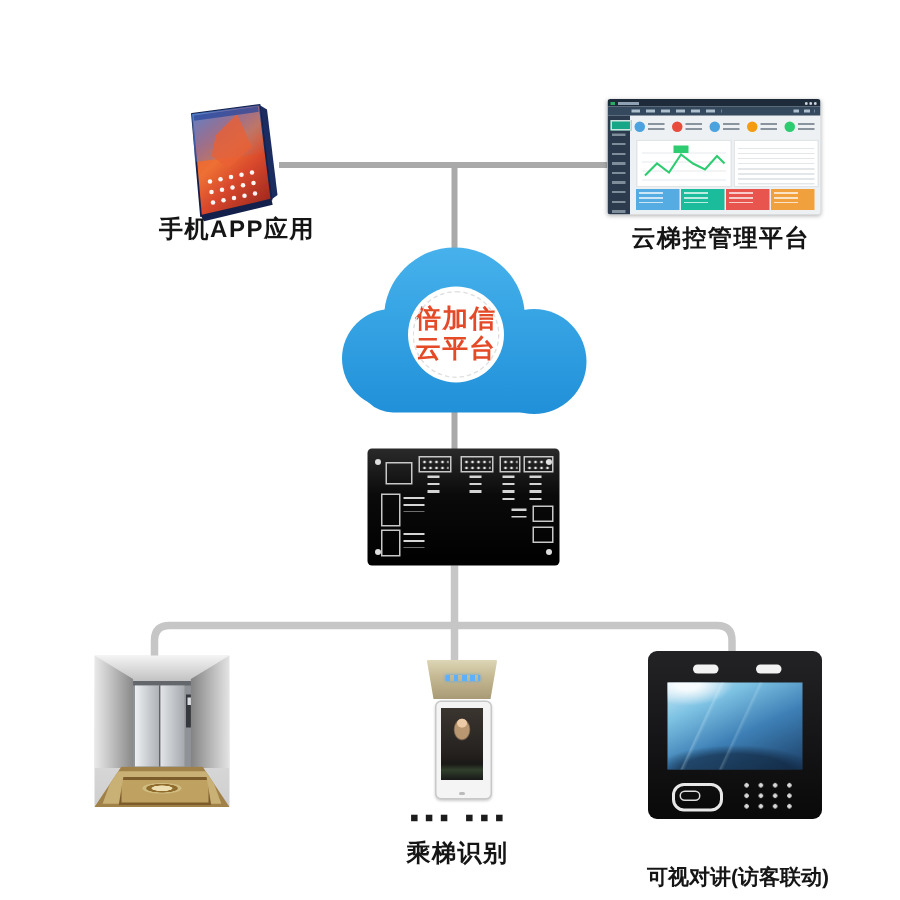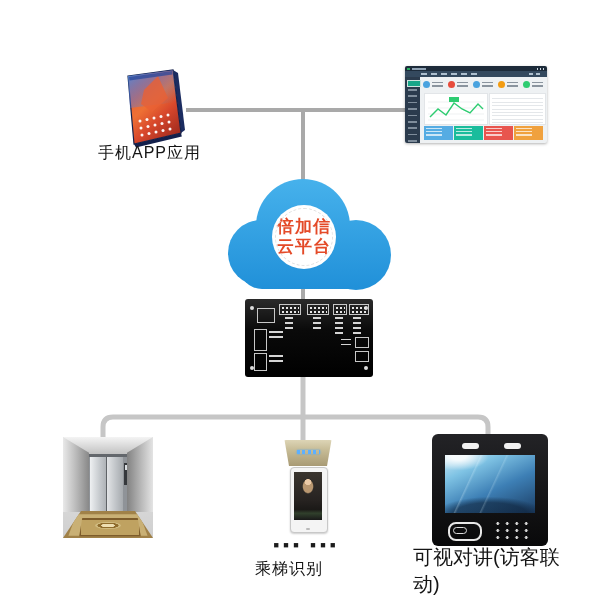--- a/index.html
+++ b/index.html
@@ -1,25 +1,25 @@
 <!DOCTYPE html>
 <html><head>
 <meta charset="utf-8">
 <style>
   html,body{margin:0;padding:0;}
   #canvas{position:relative;width:600px;height:600px;background:#fff;font-family:"Liberation Sans",sans-serif;overflow:hidden;}
   .lines{position:absolute;left:0;top:0;z-index:1;}
   .title{position:absolute;left:0;top:16px;width:600px;text-align:center;font-size:27px;font-weight:bold;color:#189cc4;letter-spacing:2px;z-index:6;}
-  .label{position:absolute;font-size:16px;font-weight:normal;color:#151515;text-align:left;z-index:6;letter-spacing:1px;}
+  .label{position:absolute;font-size:16px;font-weight:bold;color:#151515;text-align:center;z-index:6;letter-spacing:1px;}
   .phone-label{left:98px;top:143px;width:120px;}
   .platform-label{left:408px;top:149px;width:145px;}
   .controller-label{left:235px;top:383px;width:140px;white-space:pre;}
   .elevator-label{left:63px;top:562px;width:90px;}
   .recognition-label{left:255px;top:559px;width:100px;}
-  .intercom-label{left:413px;top:544px;width:158px;font-size:20px;letter-spacing:0;}
+  .intercom-label{left:413px;top:576px;width:158px;font-size:14px;letter-spacing:0;}
   .dots{position:absolute;left:270px;top:540px;width:70px;text-align:center;font-size:9px;font-weight:bold;color:#1c1c1c;letter-spacing:1px;z-index:6;white-space:pre;}
 
   
   .phone{position:absolute;left:116px;top:66px;width:80px;height:84px;z-index:3;}
 
   
   .dash{position:absolute;left:405px;top:66px;width:142px;height:77px;z-index:3;background:#eef1f3;border-radius:2px;box-shadow:0 1px 3px rgba(0,0,0,.3);overflow:hidden;}
   .dash-top{position:absolute;left:0;top:0;width:100%;height:5px;background:#1d2b3a;}
   .dash-logo{position:absolute;left:2px;top:1.5px;width:2.5px;height:2.5px;background:#27ae60;}
   .dash-topdash{position:absolute;left:7px;top:2px;width:14px;height:1.5px;background:#8fa2b4;}
@@ -35,21 +35,21 @@
   .stat i{position:absolute;left:1px;top:1px;width:7px;height:7px;border-radius:50%;}
   .stat b{position:absolute;left:10px;top:2px;width:11px;height:5px;background-image:repeating-linear-gradient(#8a949e 0 1.2px,transparent 1.2px 3.4px);}
   .dash-chart{position:absolute;left:19px;top:27px;width:62px;height:30px;background:#fff;border:1px solid #e2e5e8;}
   .dash-table{position:absolute;left:84px;top:27px;width:55px;height:30px;background:#fff;border:1px solid #e2e5e8;}
   .dash-table i{position:absolute;left:2px;top:2px;right:2px;bottom:1px;background-image:repeating-linear-gradient(transparent 0 2.4px,#e4e7ea 2.4px 3.4px);}
   .dash-cards{position:absolute;left:19px;top:60px;right:1px;height:14px;}
   .card{position:absolute;top:0;width:29px;height:14px;}
   .card i{position:absolute;left:2px;top:2px;width:16px;height:8px;background-image:repeating-linear-gradient(rgba(255,255,255,.7) 0 1.2px,transparent 1.2px 3.2px);}
 
   
-  .cloud{position:absolute;left:219px;top:177px;width:178px;height:116px;z-index:4;}
+  .cloud{position:absolute;left:219px;top:163px;width:178px;height:116px;z-index:4;}
   .cloud-badge{position:absolute;left:53px;top:28px;width:64px;height:64px;background:#fff;border-radius:50%;z-index:2;}
   .cloud-badge:after{content:"";position:absolute;left:3px;top:3px;right:3px;bottom:3px;border:1px dashed #e0e0e0;border-radius:50%;}
   .cloud-text{position:absolute;left:0;top:12px;width:100%;text-align:center;font-size:17px;line-height:20px;font-weight:bold;color:#e44a28;letter-spacing:1px;}
 
   
   .ctrl{position:absolute;left:245px;top:299px;width:128px;height:78px;z-index:3;background:linear-gradient(#2a2a2a,#0a0a0a 40%,#000);border-radius:3px;}
   .screw{position:absolute;width:4px;height:4px;background:#ddd;border-radius:50%;}
   .cbox{position:absolute;border:1px solid #c8c8c8;}
   .cpins{position:absolute;background-image:radial-gradient(circle,#e8e8e8 0.9px,transparent 1.1px);background-size:4px 4px;}
   .cdash{position:absolute;background-image:repeating-linear-gradient(#d5d5d5 0 1.5px,transparent 1.5px 5px);}
@@ -206,20 +206,21 @@
           <i></i>
         </div>
       <div class="card" style="left:60px;background:#e8554e">
           <i></i>
         </div>
       <div class="card" style="left:90px;background:#f0a13e">
           <i></i>
         </div>
     </div>
   </div>
+  <div class="label platform-label">云梯控管理平台</div>
 
   <div class="cloud">
     <svg width="178" height="116" viewBox="0 0 178 116">
       <defs>
         <linearGradient id="cg" gradientUnits="userSpaceOnUse" x1="89" y1="0" x2="89" y2="116">
           <stop offset="0" stop-color="#47b2ec"></stop>
             <stop offset="1" stop-color="#1f8fd8"></stop>
         </linearGradient>
       </defs>
       <g fill="url(#cg)">

